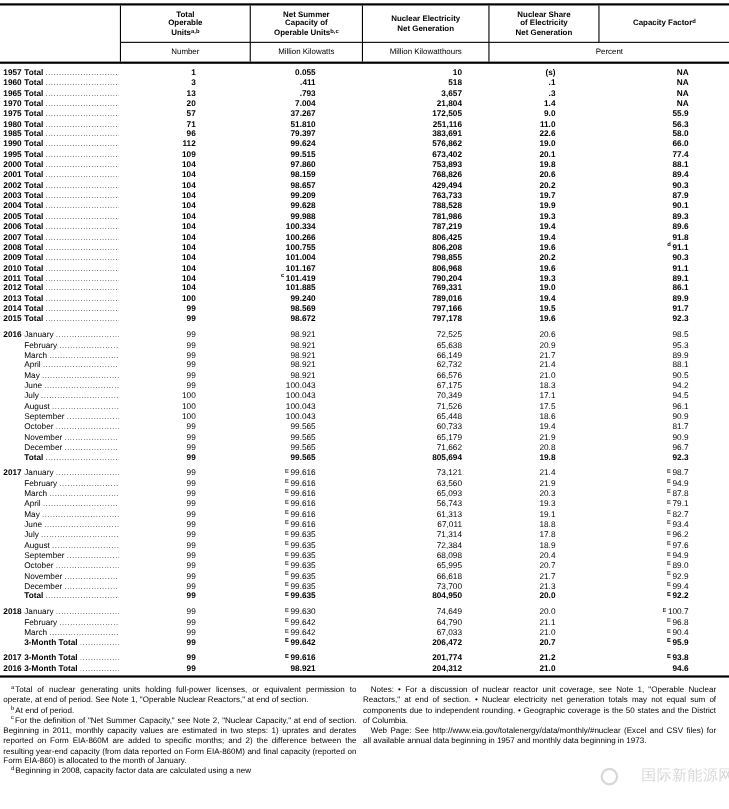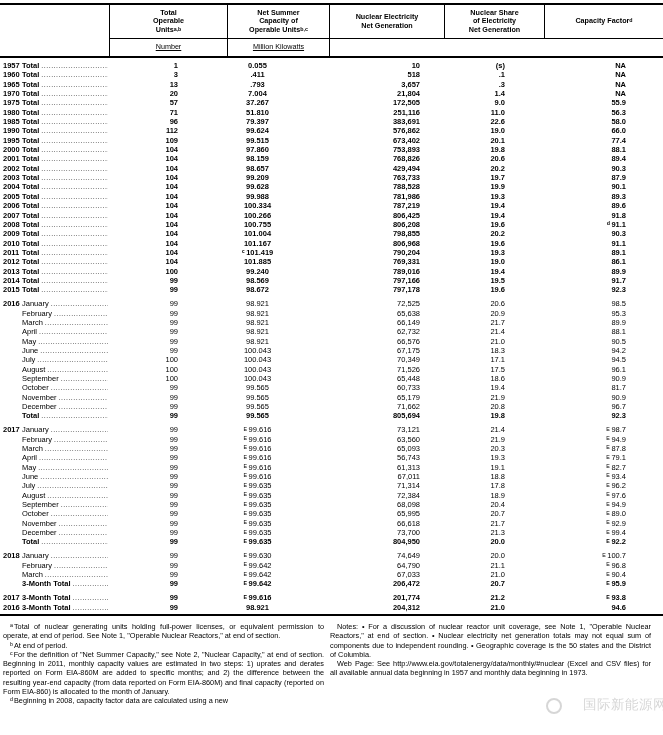--- a/index.html
+++ b/index.html
@@ -7,36 +7,36 @@
   .page{position:relative;width:663px;height:735px;}
 
   
   .thead{margin-top:3px;border-top:2px solid #000;border-bottom:2px solid #000;}
   .hrow{display:grid;grid-template-columns:110px 118px 102px 115px 100px 118px;}
   .hc{box-sizing:border-box;text-align:center;font-size:7.2px;line-height:8.6px;
       display:flex;flex-direction:column;justify-content:center;min-height:34px;padding:2px 1px;}
   .hc.b{font-weight:bold;}
   .hc.rb{border-right:1px solid #000;}
   .hc.bb{border-bottom:1px solid #000;}
-  .urow .hc{min-height:17px;font-weight:normal;padding:1px;text-decoration:underline;}
+  .urow .hc{min-height:17px;font-weight:normal;padding:1px;}
   .hsup{font-size:5.3px;vertical-align:top;position:relative;top:-1px;}
 
   
   .tbody{padding-top:3px;}
   .row{display:flex;height:9.35px;font-size:7.5px;line-height:9.35px;white-space:nowrap;}
   .row.bold{font-weight:bold;}
   .gap{height:4.6px;}
   .cl{width:110px;box-sizing:border-box;display:flex;padding-left:3px;overflow:hidden;}
   .yr{width:19px;flex:none;font-weight:bold;}
   .nm{flex:none;}
   .dots{flex:1;overflow:hidden;white-space:nowrap;font-weight:normal;color:#222;margin:0 2px;}
   .dots::after{content:"..................................................";letter-spacing:0.5px;font-size:7px;}
   .cu,.cc,.cg,.cs,.cf{box-sizing:border-box;text-align:right;}
   .cu{width:118px;padding-right:50px;}
-  .cc{width:102px;padding-right:43px;text-align:center;}
+  .cc{width:102px;padding-right:43px;}
   .cg{width:115px;padding-right:25px;}
   .cs{width:100px;padding-right:40px;}
   .cf{width:118px;padding-right:37px;}
   .sp{font-size:5.3px;vertical-align:top;position:relative;top:-0.5px;margin-right:1.5px;}
 
   
   .fnwrap{border-top:2px solid #000;margin-top:2px;padding-top:6px;display:flex;}
   .fncol{width:327px;box-sizing:border-box;padding:0 3px;font-size:7.3px;line-height:9.3px;text-align:justify;}
   .fncol p{margin:0;}
   .fncol p.ind{text-indent:7px;}
@@ -76,20 +76,22 @@
         <span>Net Generation</span>
       </div>
       <div class="hc b bb">
         <span><span>Capacity Factor</span><sup class="hsup">d</sup></span>
       </div>
     </div>
     <div class="hrow urow">
       <div class="hc rb"></div>
       <div class="hc rb">Number</div>
       <div class="hc rb">Million Kilowatts</div>
+      <div class="hc rb">Million Kilowatthours</div>
+      <div class="hc" style="grid-column:span 2;">Percent</div>
     </div>
   </div>
 
   <div class="tbody" id="tbody">
       <div class="row bold">
         <div class="cl">
           <span class="yr">1957</span>
           <span class="nm">Total</span>
           <span class="dots"></span>
         </div>

